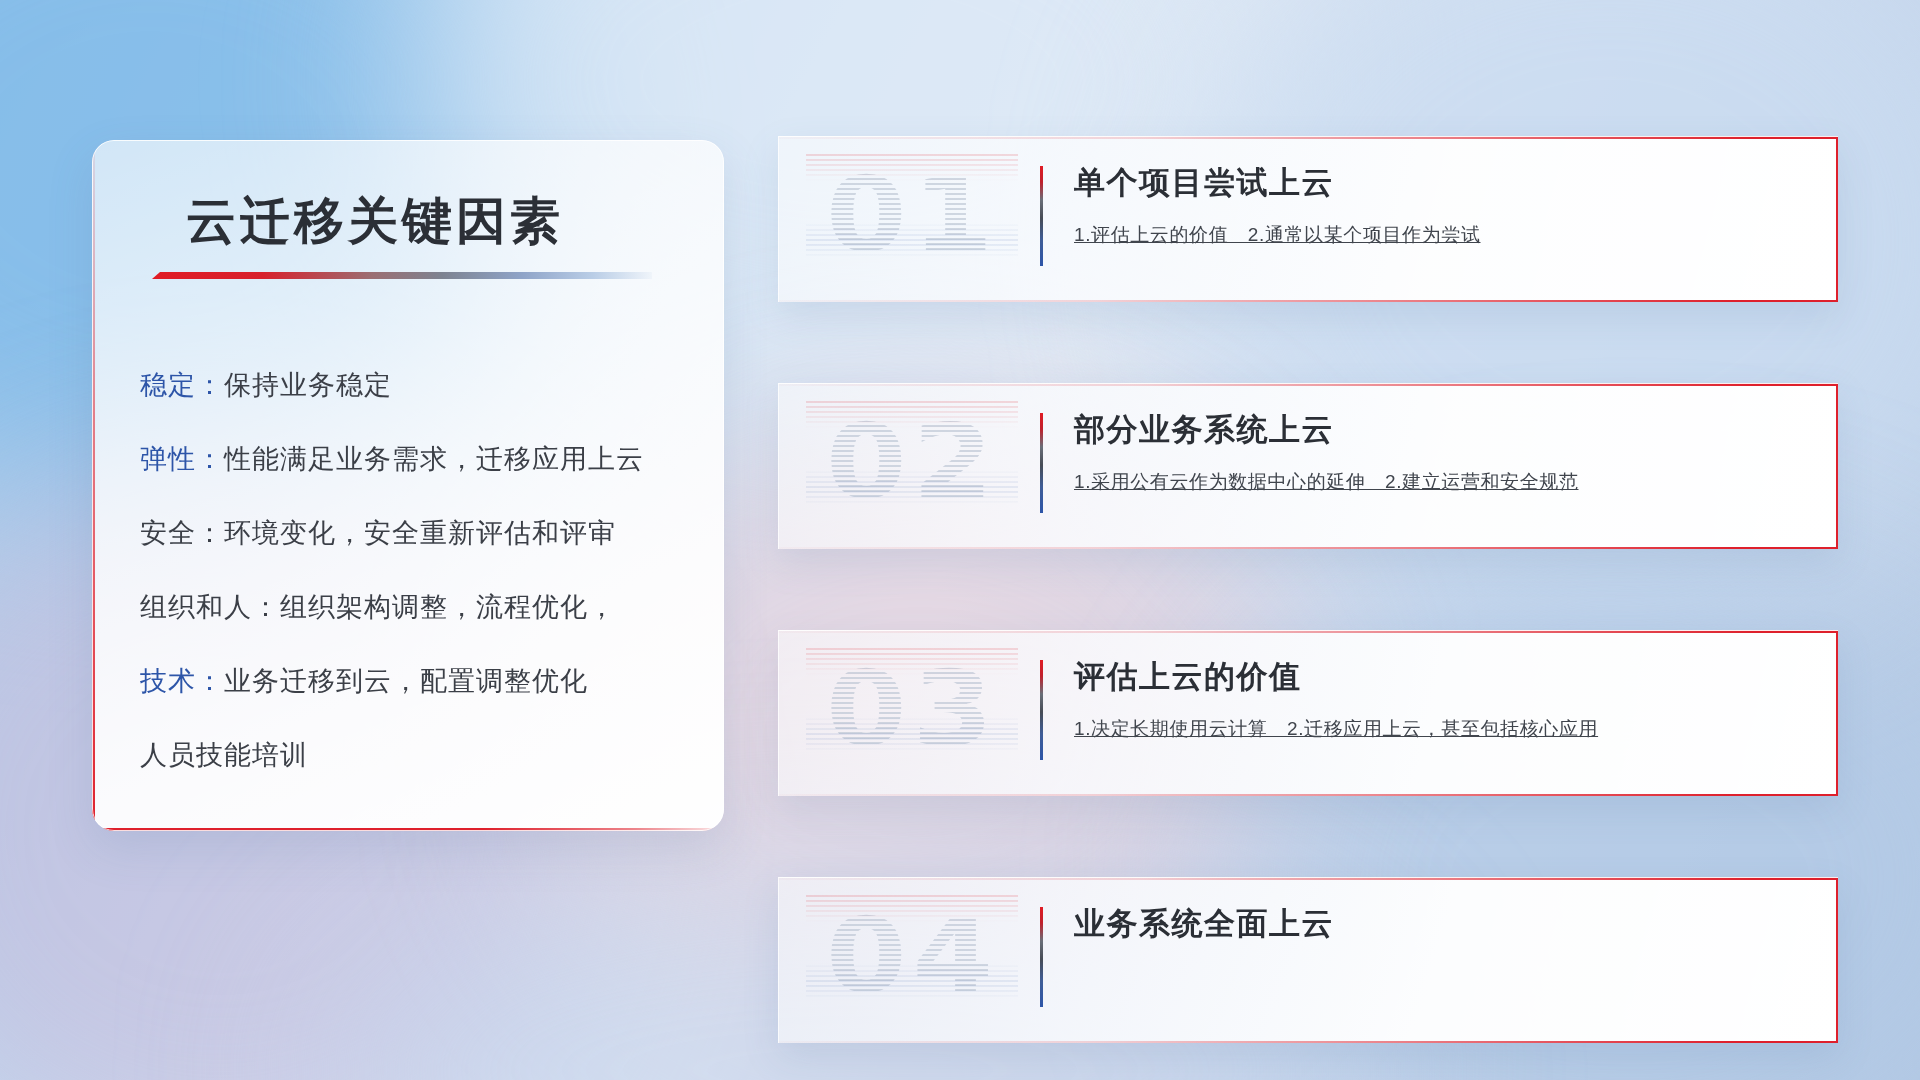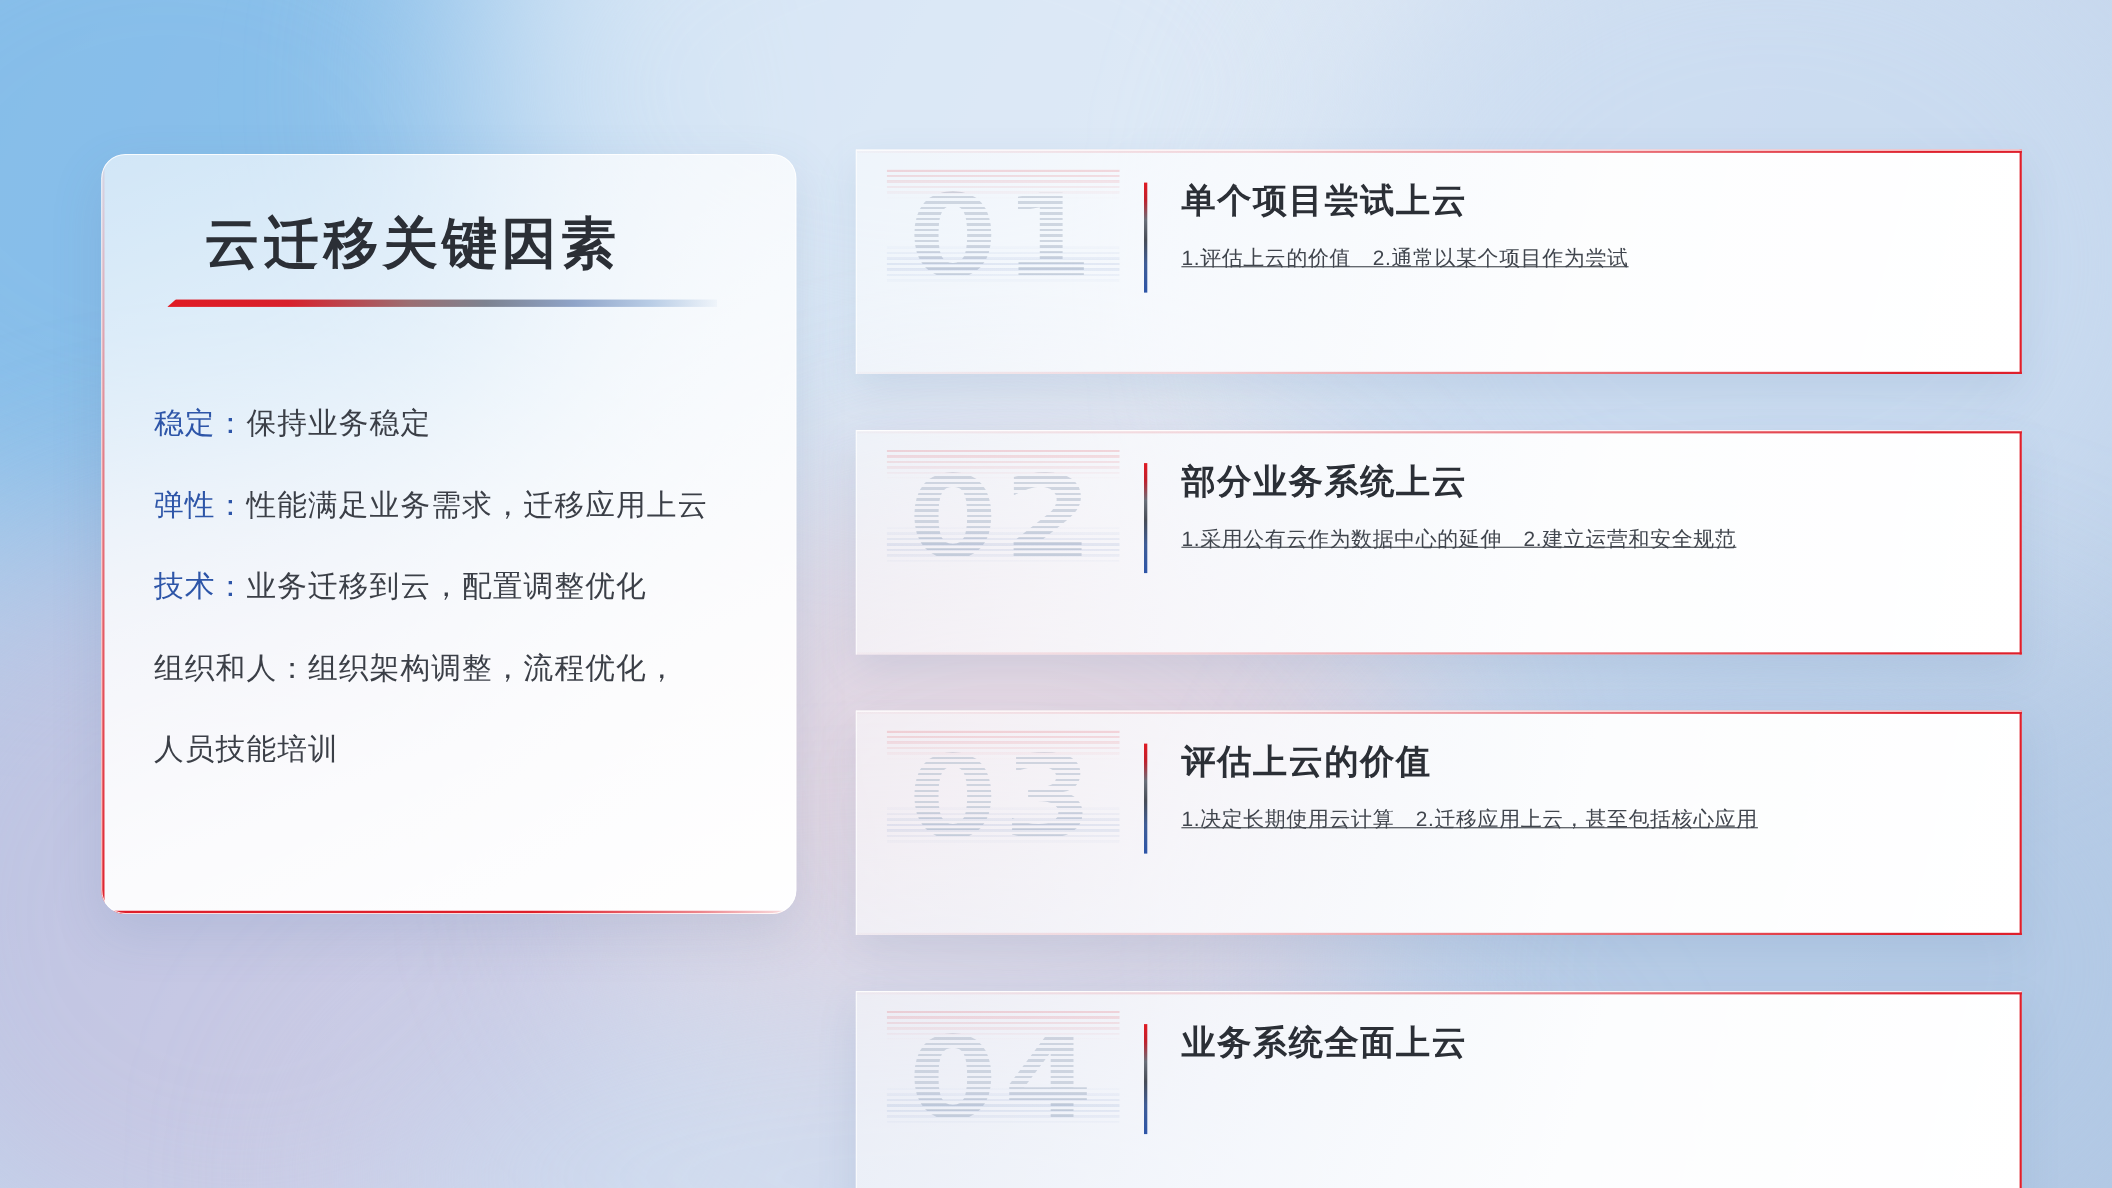--- a/index.html
+++ b/index.html
@@ -75,22 +75,22 @@
     white-space: nowrap;
     letter-spacing: 1px;
   }
   .panel-item .lbl-blue { color: #2d55a8; }
   .panel-item .lbl-dark { color: #3b3f47; }
 
   
   #cards { position: absolute; left: 778px; top: 136px; }
   .card {
     position: relative;
-    width: 1060px; height: 204px;
-    margin-bottom: 51px;
+    width: 1060px; height: 166px;
+    margin-bottom: 81px;
     background: linear-gradient(105deg, rgba(255,255,255,0.55) 0%, rgba(252,253,255,0.82) 30%, rgba(255,255,255,0.96) 62%, rgba(255,255,255,1) 100%);
     box-shadow: 0 14px 34px rgba(95,125,165,0.15);
     overflow: visible;
   }
   .card-edge-top {
     position: absolute; left: 0; right: 0; top: 0; height: 2.5px;
     background: linear-gradient(to right, rgba(222,32,44,0.02) 0%, rgba(222,32,44,0.18) 34%, rgba(222,32,44,0.60) 64%, #de202c 92%, #de202c 100%);
   }
   .card-edge-right {
     position: absolute; right: 0; top: 0; bottom: 0; width: 2.5px;
@@ -183,24 +183,27 @@
     <div id="panel-title-rule"></div>
 
     <div id="panel-list">
       <div class="panel-item">
         <span class="lbl-blue">稳定：</span><span>保持业务稳定</span>
       </div>
       <div class="panel-item">
         <span class="lbl-blue">弹性：</span><span>性能满足业务需求，迁移应用上云</span>
       </div>
       <div class="panel-item">
+        <span class="lbl-dark">安全：</span><span>环境变化，安全重新评估和评审</span>
+      </div>
+      <div class="panel-item">
+        <span class="lbl-dark">组织和人：</span><span>组织架构调整，流程优化，</span>
+      </div>
+      <div class="panel-item">
         <span class="lbl-blue">技术：</span><span>业务迁移到云，配置调整优化</span>
-      </div>
-      <div class="panel-item">
-        <span class="lbl-dark">组织和人：</span><span>组织架构调整，流程优化，</span>
       </div>
       <div class="panel-item">
         <span class="lbl-dark"></span><span>人员技能培训</span>
       </div>
     </div>
   </div>
 
   <div id="cards">
 
     <div class="card">

